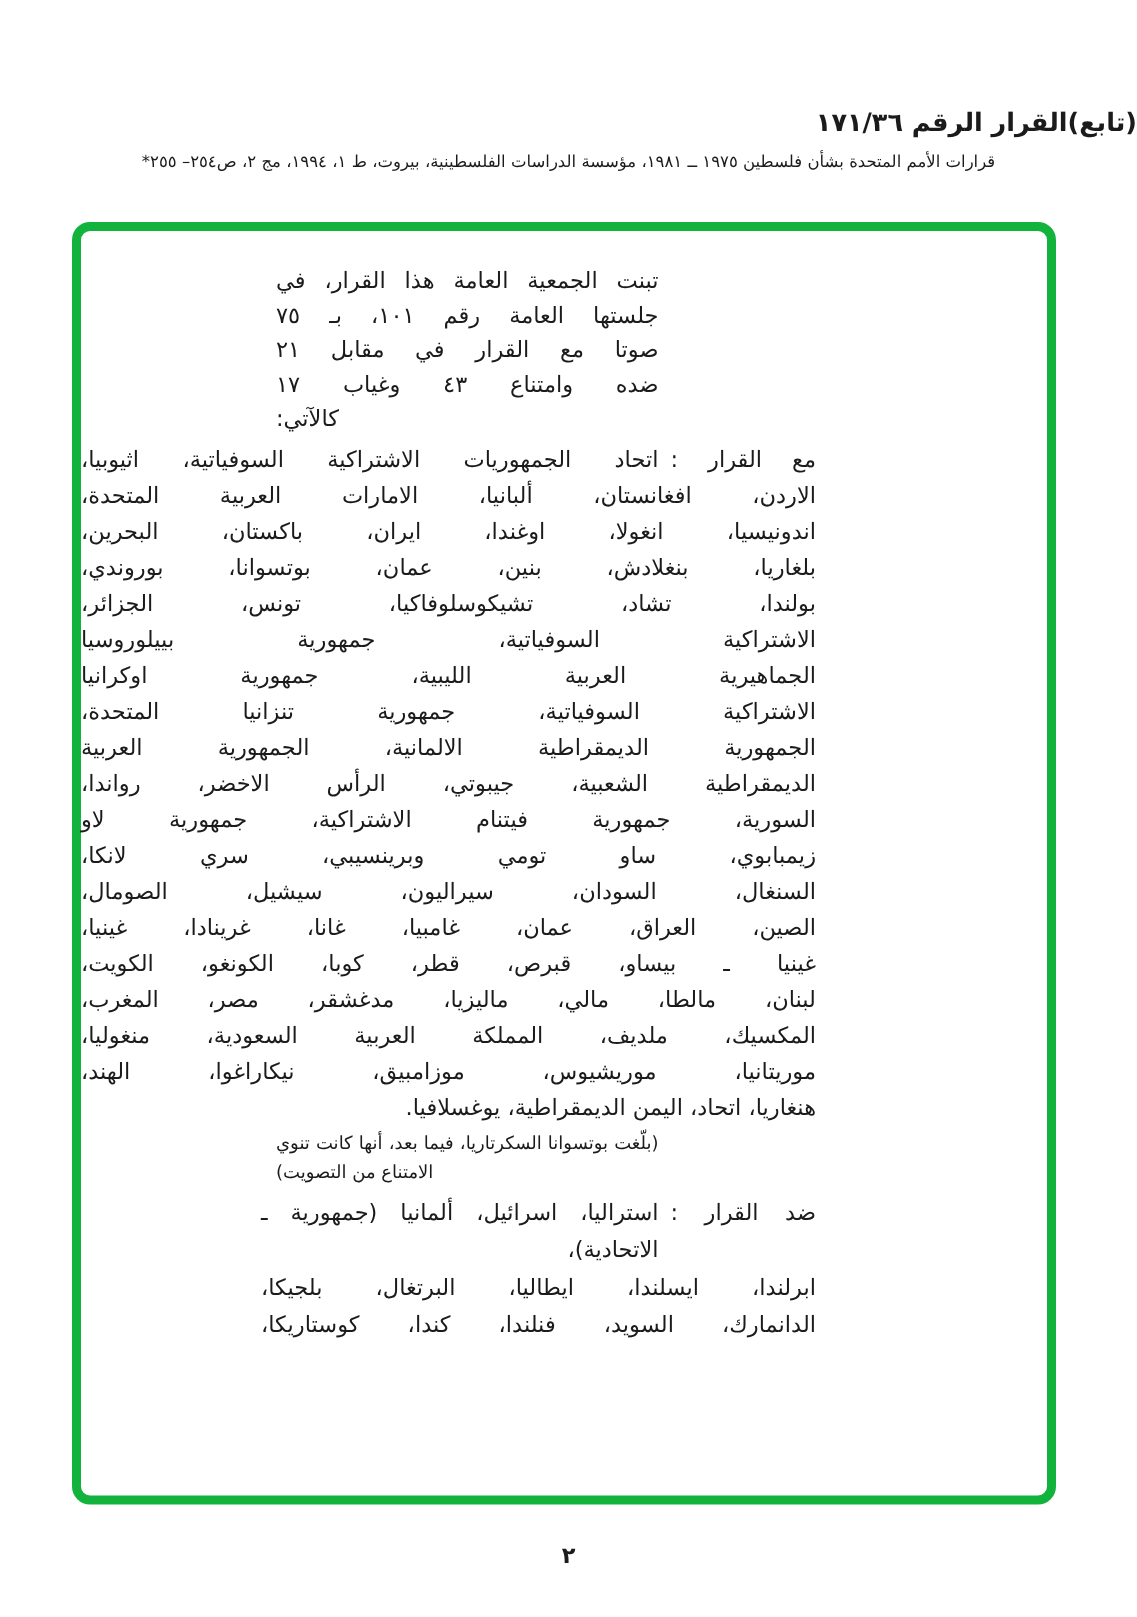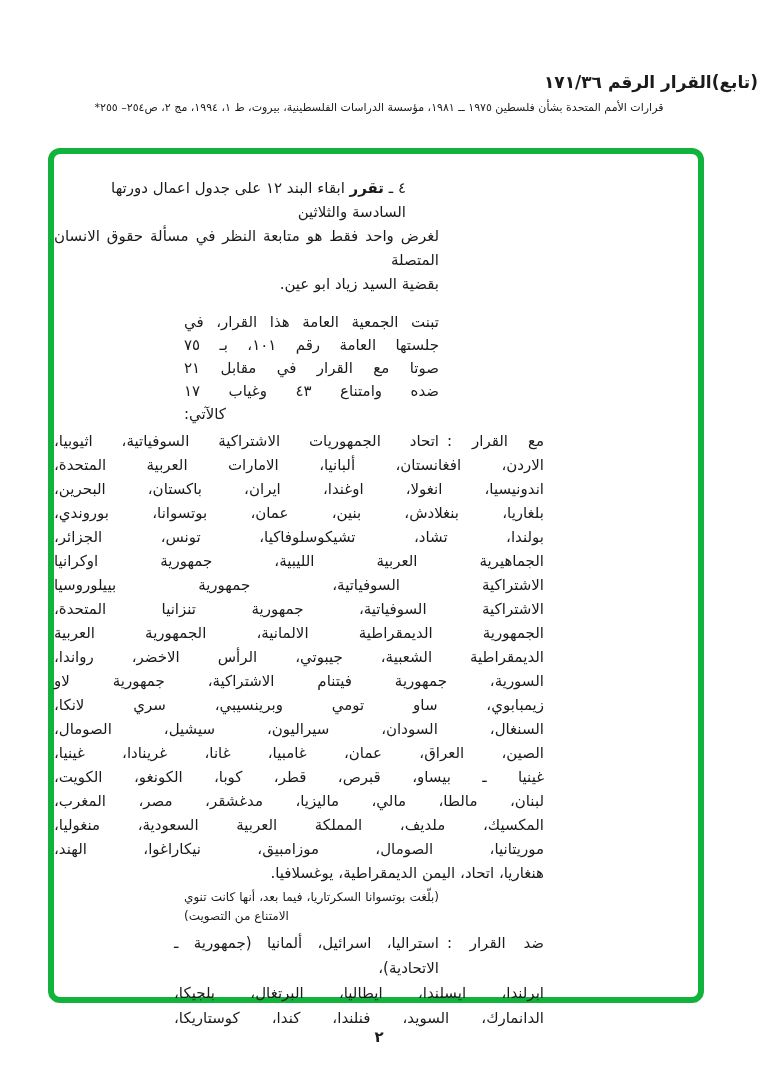--- a/index.html
+++ b/index.html
@@ -50,57 +50,52 @@
 </head>
 <body>
 
 <div class="header-title">(تابع)القرار الرقم ١٧١/٣٦</div>
 
 <div class="header-source">قرارات الأمم المتحدة بشأن فلسطين ١٩٧٥ ــ ١٩٨١، مؤسسة الدراسات الفلسطينية، بيروت، ط ١، ١٩٩٤، مج ٢، ص٢٥٤– ٢٥٥*</div>
 
 <div class="frame">
   <div class="content">
 
-    <div class="clause">
-      <div class="rl indent1"><span>٤ ـ </span><b>تقرر</b><span> ابقاء البند ١٢ على جدول اعمال دورتها السادسة والثلاثين</span></div>
-      <div class="jl">لغرض واحد فقط هو متابعة النظر في مسألة حقوق الانسان المتصلة</div>
-      <div class="rl">بقضية السيد زياد ابو عين.</div>
-    </div>
 
     <div class="adoption">
       <div class="jl">تبنت الجمعية العامة هذا القرار، في</div>
       <div class="jl">جلستها العامة رقم ١٠١، بـ ٧٥</div>
       <div class="jl">صوتا مع القرار في مقابل ٢١</div>
       <div class="jl">ضده وامتناع ٤٣ وغياب ١٧</div>
       <div class="ll">كالآتي:</div>
     </div>
 
     <div class="votepara">
       <div class="hang">
         <div class="vlabel">مع القرار :</div>
         <div class="htext">اتحاد الجمهوريات الاشتراكية السوفياتية، اثيوبيا،</div>
       </div>
       <div class="cont">
         <div class="jl">الاردن، افغانستان، ألبانيا، الامارات العربية المتحدة،</div>
         <div class="jl">اندونيسيا، انغولا، اوغندا، ايران، باكستان، البحرين،</div>
         <div class="jl">بلغاريا، بنغلادش، بنين، عمان، بوتسوانا، بوروندي،</div>
         <div class="jl">بولندا، تشاد، تشيكوسلوفاكيا، تونس، الجزائر،</div>
+        <div class="jl">الاشتراكية السوفياتية، جمهورية بييلوروسيا</div>
         <div class="jl">الجماهيرية العربية الليبية، جمهورية اوكرانيا</div>
-        <div class="jl">الاشتراكية السوفياتية، جمهورية بييلوروسيا</div>
         <div class="jl">الاشتراكية السوفياتية، جمهورية تنزانيا المتحدة،</div>
         <div class="jl">الجمهورية الديمقراطية الالمانية، الجمهورية العربية</div>
         <div class="jl">الديمقراطية الشعبية، جيبوتي، الرأس الاخضر، رواندا،</div>
         <div class="jl">السورية، جمهورية فيتنام الاشتراكية، جمهورية لاو</div>
         <div class="jl">زيمبابوي، ساو تومي وبرينسيبي، سري لانكا،</div>
         <div class="jl">السنغال، السودان، سيراليون، سيشيل، الصومال،</div>
         <div class="jl">الصين، العراق، عمان، غامبيا، غانا، غرينادا، غينيا،</div>
         <div class="jl">غينيا ـ بيساو، قبرص، قطر، كوبا، الكونغو، الكويت،</div>
         <div class="jl">لبنان، مالطا، مالي، ماليزيا، مدغشقر، مصر، المغرب،</div>
         <div class="jl">المكسيك، ملديف، المملكة العربية السعودية، منغوليا،</div>
-        <div class="jl">موريتانيا، الصومال، موزامبيق، نيكاراغوا، الهند،</div>
+        <div class="jl">موريتانيا، موريشيوس، موزامبيق، نيكاراغوا، الهند،</div>
         <div class="rl">هنغاريا، اتحاد، اليمن الديمقراطية، يوغسلافيا.</div>
       </div>
     </div>
 
     <div class="note">
       <div class="jl">(بلّغت بوتسوانا السكرتاريا، فيما بعد، أنها كانت تنوي</div>
       <div class="ll">الامتناع من التصويت)</div>
     </div>
 
     <div class="votepara against">

